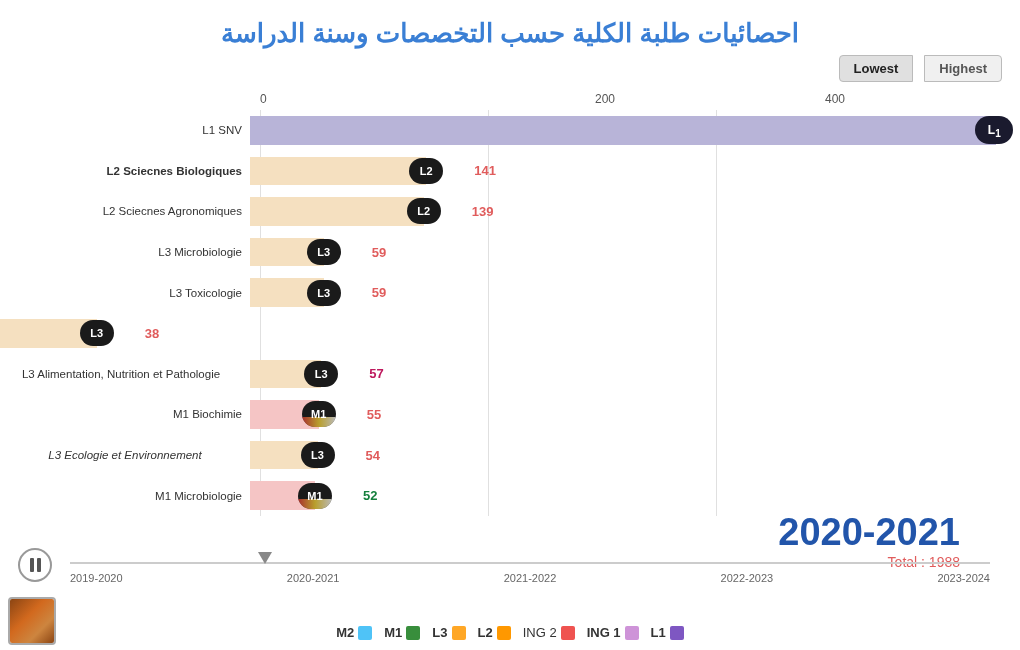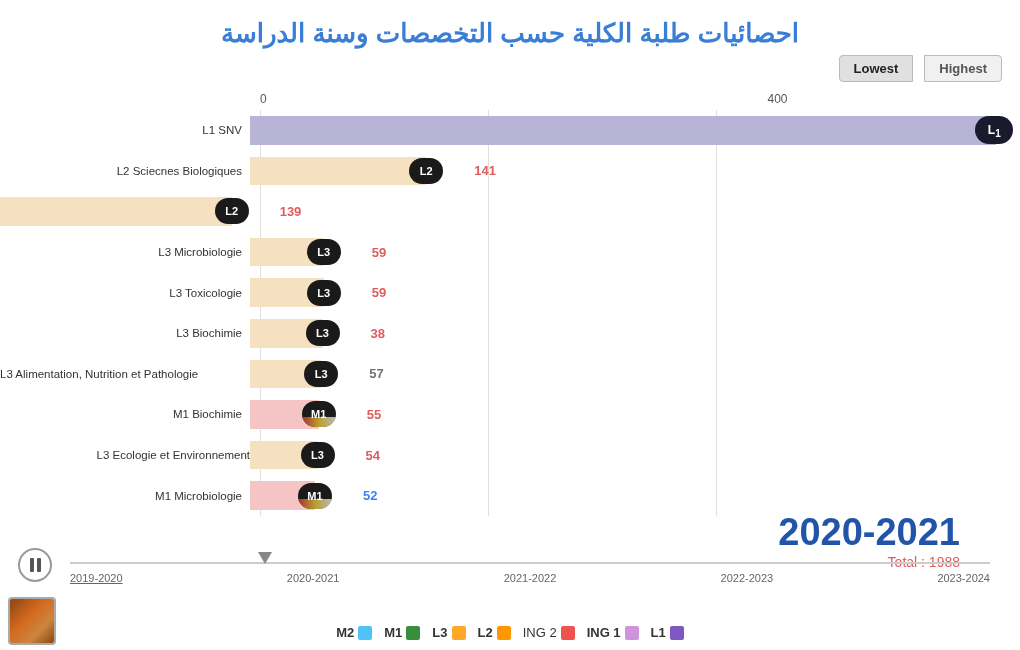--- a/index.html
+++ b/index.html
@@ -197,20 +197,21 @@
 
   <div class="toggle-buttons">
     <button class="toggle-btn active">Lowest</button>
     <button class="toggle-btn">Highest</button>
   </div>
 
   <div class="chart-area">
 
     <div class="x-axis-labels">
       <span class="x-label first">0</span>
+      <span class="x-label">200</span>
       <span class="x-label">400</span>
     </div>
 
     <div style="position:relative; flex:1; margin-left:260px; margin-right:55px; height: calc(100% - 22px);">
 
       <div class="grid-line" style="left: 0%;"></div>
       <div class="grid-line" style="left: 33.3%;"></div>
       <div class="grid-line" style="left: 66.6%;"></div>
 
       <div id="bars-render" style="position:relative; width:100%; height:100%;">
@@ -221,33 +222,34 @@
                 <div style="position: absolute; right: -17px; top: 50%; transform: translateY(-50%); z-index: 3;">
                   <div style="width:38px;height:28px;border-radius:14px;background:#1a1a2e;display:flex;align-items:center;justify-content:center;">
       <span style="color:#fff;font-weight:bold;font-size:12px;">L</span>
       <span style="color:#fff;font-weight:bold;font-size:10px;margin-top:6px;">1</span>
     </div>
                 </div>
               </div>
             </div>
           </div>
           <div style="position: absolute; top: 40.6px; left: -260px; right: -55px; height: 40.6px; display: flex; align-items: center;">
-            <div style="width: 250px; text-align: right; font-size: 11.5px; color: rgb(51, 51, 51); padding-right: 8px; white-space: nowrap; flex-shrink: 0;">L2 Sciecnes Biologiques</div>
+            <div style="width: 250px; text-align: right; font-size: 11.5px; color: rgb(51, 51, 51); padding-right: 8px; white-space: nowrap; flex-shrink: 0; font-weight: bold;">L2 Sciecnes Biologiques</div>
             <div style="flex: 1 1 0%; position: relative; height: 30.45px; display: flex; align-items: center;">
               <div style="height: 28.42px; width: 23.5%; background: rgb(245, 224, 192); position: relative; display: flex; align-items: center; min-width: 4px;">
                 <div style="position: absolute; right: -17px; top: 50%; transform: translateY(-50%); z-index: 3;">
                   <div style="width:34px;height:26px;border-radius:13px;background:#1a1a1a;display:flex;align-items:center;justify-content:center;">
       <span style="color:#fff;font-weight:bold;font-size:11px;">L2</span>
     </div>
                 </div>
               </div>
               <div style="font-size: 13px; font-weight: bold; color: rgb(224, 92, 92); margin-left: 26px; position: absolute; left: 23.5%; padding-left: 22px; white-space: nowrap;">141</div>
             </div>
           </div>
           <div style="position: absolute; top: 81.2px; left: -260px; right: -55px; height: 40.6px; display: flex; align-items: center;">
+            <div style="width: 250px; text-align: right; font-size: 11.5px; color: rgb(51, 51, 51); padding-right: 8px; white-space: nowrap; flex-shrink: 0;">L2 Sciecnes Agronomiques</div>
             <div style="flex: 1 1 0%; position: relative; height: 30.45px; display: flex; align-items: center;">
               <div style="height: 28.42px; width: 23.1667%; background: rgb(245, 224, 192); position: relative; display: flex; align-items: center; min-width: 4px;">
                 <div style="position: absolute; right: -17px; top: 50%; transform: translateY(-50%); z-index: 3;">
                   <div style="width:34px;height:26px;border-radius:13px;background:#1a1a1a;display:flex;align-items:center;justify-content:center;">
       <span style="color:#fff;font-weight:bold;font-size:11px;">L2</span>
     </div>
                 </div>
               </div>
               <div style="font-size: 13px; font-weight: bold; color: rgb(224, 92, 92); margin-left: 26px; position: absolute; left: 23.1667%; padding-left: 22px; white-space: nowrap;">139</div>
             </div>
@@ -272,61 +274,60 @@
                 <div style="position: absolute; right: -17px; top: 50%; transform: translateY(-50%); z-index: 3;">
                   <div style="width:34px;height:26px;border-radius:13px;background:#1a1a1a;display:flex;align-items:center;justify-content:center;">
       <span style="color:#fff;font-weight:bold;font-size:11px;">L3</span>
     </div>
                 </div>
               </div>
               <div style="font-size: 13px; font-weight: bold; color: rgb(224, 92, 92); margin-left: 26px; position: absolute; left: 9.83333%; padding-left: 22px; white-space: nowrap;">59</div>
             </div>
           </div>
           <div style="position: absolute; top: 203px; left: -260px; right: -55px; height: 40.6px; display: flex; align-items: center;">
-            <div style="width: 250px; text-align: right; font-size: 11.5px; color: rgb(51, 51, 51); padding-right: 8px; white-space: nowrap; flex-shrink: 0;">L3 Biochimie</div>
             <div style="flex: 1 1 0%; position: relative; height: 30.45px; display: flex; align-items: center;">
               <div style="height: 28.42px; width: 9.66667%; background: rgb(245, 224, 192); position: relative; display: flex; align-items: center; min-width: 4px;">
                 <div style="position: absolute; right: -17px; top: 50%; transform: translateY(-50%); z-index: 3;">
                   <div style="width:34px;height:26px;border-radius:13px;background:#1a1a1a;display:flex;align-items:center;justify-content:center;">
       <span style="color:#fff;font-weight:bold;font-size:11px;">L3</span>
     </div>
                 </div>
               </div>
               <div style="font-size: 13px; font-weight: bold; color: rgb(224, 92, 92); margin-left: 26px; position: absolute; left: 9.66667%; padding-left: 22px; white-space: nowrap;">38</div>
             </div>
           </div>
           <div style="position: absolute; top: 243.6px; left: -260px; right: -55px; height: 40.6px; display: flex; align-items: center;">
-            <div style="width: 250px; text-align: left; font-size: 11.5px; color: rgb(51, 51, 51); padding-right: 8px; white-space: nowrap; flex-shrink: 0;">L3 Alimentation, Nutrition et Pathologie</div>
+            <div style="width: 250px; text-align: center; font-size: 11.5px; color: rgb(51, 51, 51); padding-right: 8px; white-space: nowrap; flex-shrink: 0;">L3 Alimentation, Nutrition et Pathologie</div>
             <div style="flex: 1 1 0%; position: relative; height: 30.45px; display: flex; align-items: center;">
               <div style="height: 28.42px; width: 9.5%; background: rgb(245, 224, 192); position: relative; display: flex; align-items: center; min-width: 4px;">
                 <div style="position: absolute; right: -17px; top: 50%; transform: translateY(-50%); z-index: 3;">
                   <div style="width:34px;height:26px;border-radius:13px;background:#1a1a1a;display:flex;align-items:center;justify-content:center;">
       <span style="color:#fff;font-weight:bold;font-size:11px;">L3</span>
     </div>
                 </div>
               </div>
-              <div style="font-size: 13px; font-weight: bold; color: #737373; margin-left: 26px; position: absolute; left: 9.5%; padding-left: 22px; white-space: nowrap;">57</div>
+              <div style="font-size: 13px; font-weight: bold; color: #be185d; margin-left: 26px; position: absolute; left: 9.5%; padding-left: 22px; white-space: nowrap;">57</div>
             </div>
           </div>
           <div style="position: absolute; top: 284.2px; left: -260px; right: -55px; height: 40.6px; display: flex; align-items: center;">
             <div style="width: 250px; text-align: right; font-size: 11.5px; color: rgb(51, 51, 51); padding-right: 8px; white-space: nowrap; flex-shrink: 0;">M1 Biochimie</div>
             <div style="flex: 1 1 0%; position: relative; height: 30.45px; display: flex; align-items: center;">
               <div style="height: 28.42px; width: 9.16667%; background: rgb(245, 197, 197); position: relative; display: flex; align-items: center; min-width: 4px;">
                 <div style="position: absolute; right: -17px; top: 50%; transform: translateY(-50%); z-index: 3;">
                   <div style="width:34px;height:26px;border-radius:13px;background:#1a1a1a;display:flex;align-items:center;justify-content:center;position:relative;overflow:hidden;">
       <span style="color:#fff;font-weight:bold;font-size:11px;z-index:2;position:relative;">M1</span>
       <div style="position:absolute;bottom:0;left:0;right:0;height:10px;background:linear-gradient(to right,#e53935,#fdd835,#fff);opacity:0.7;"></div>
     </div>
                 </div>
               </div>
               <div style="font-size: 13px; font-weight: bold; color: rgb(224, 92, 92); margin-left: 26px; position: absolute; left: 9.16667%; padding-left: 22px; white-space: nowrap;">55</div>
             </div>
           </div>
           <div style="position: absolute; top: 324.8px; left: -260px; right: -55px; height: 40.6px; display: flex; align-items: center;">
-            <div style="width: 250px; text-align: right; font-size: 11.5px; color: rgb(51, 51, 51); white-space: nowrap; flex-shrink: 0;">L3 Ecologie et Environnement</div>
+            <div style="width: 250px; text-align: center; font-size: 11.5px; color: rgb(51, 51, 51); white-space: nowrap; flex-shrink: 0; font-style: italic;">L3 Ecologie et Environnement</div>
             <div style="flex: 1 1 0%; position: relative; height: 30.45px; display: flex; align-items: center;">
               <div style="height: 28.42px; width: 9%; background: rgb(245, 224, 192); position: relative; display: flex; align-items: center; min-width: 4px;">
                 <div style="position: absolute; right: -17px; top: 50%; transform: translateY(-50%); z-index: 3;">
                   <div style="width:34px;height:26px;border-radius:13px;background:#1a1a1a;display:flex;align-items:center;justify-content:center;">
       <span style="color:#fff;font-weight:bold;font-size:11px;">L3</span>
     </div>
                 </div>
               </div>
               <div style="font-size: 13px; font-weight: bold; color: rgb(224, 92, 92); margin-left: 26px; position: absolute; left: 9%; padding-left: 22px; white-space: nowrap;">54</div>
             </div>
@@ -335,21 +336,21 @@
             <div style="width: 250px; text-align: right; font-size: 11.5px; color: rgb(51, 51, 51); padding-right: 8px; white-space: nowrap; flex-shrink: 0;">M1 Microbiologie</div>
             <div style="flex: 1 1 0%; position: relative; height: 30.45px; display: flex; align-items: center;">
               <div style="height: 28.42px; width: 8.66667%; background: rgb(245, 197, 197); position: relative; display: flex; align-items: center; min-width: 4px;">
                 <div style="position: absolute; right: -17px; top: 50%; transform: translateY(-50%); z-index: 3;">
                   <div style="width:34px;height:26px;border-radius:13px;background:#1a1a1a;display:flex;align-items:center;justify-content:center;position:relative;overflow:hidden;">
       <span style="color:#fff;font-weight:bold;font-size:11px;z-index:2;position:relative;">M1</span>
       <div style="position:absolute;bottom:0;left:0;right:0;height:10px;background:linear-gradient(to right,#e53935,#fdd835,#fff);opacity:0.7;"></div>
     </div>
                 </div>
               </div>
-              <div style="font-size: 13px; font-weight: bold; color: #3b82f6; margin-left: 26px; position: absolute; left: 8.66667%; padding-left: 22px; white-space: nowrap;">52</div>
+              <div style="font-size: 13px; font-weight: bold; color: #15803d; margin-left: 26px; position: absolute; left: 8.66667%; padding-left: 22px; white-space: nowrap;">52</div>
             </div>
           </div>
         </div>
     </div>
   </div>
 
   <div class="year-label">
     <div class="year-big">2020-2021</div>
     <div class="year-total">Total : 1988</div>
   </div>
@@ -362,21 +363,21 @@
   </div>
 
   <div class="timeline-area">
     <div class="timeline-line"></div>
     <div id="timeline-markers">
         <div style="position: absolute; top: 2px; left: calc(25%); transform: translateX(-50%);">
           <div style="width:0;height:0;border-left:7px solid transparent;border-right:7px solid transparent;border-top:12px solid #888;"></div>
         </div>
       </div>
     <div class="timeline-years" id="timeline-years">
-        <span style="font-size: 11px; color: rgb(102, 102, 102); text-decoration: underline;">2019-2020</span>
+        <span style="font-size: 11px; color: rgb(102, 102, 102);">2019-2020</span>
         <span style="font-size: 11px; color: rgb(102, 102, 102);">2020-2021</span>
         <span style="font-size: 11px; color: rgb(102, 102, 102);">2021-2022</span>
         <span style="font-size: 11px; color: rgb(102, 102, 102);">2022-2023</span>
         <span style="font-size: 11px; color: rgb(102, 102, 102);">2023-2024</span>
       </div>
   </div>
 
   <div class="legend" id="legend-render">
       <div class="legend-item">
         <span style="font-weight:bold;font-size:13px;">M2</span>

